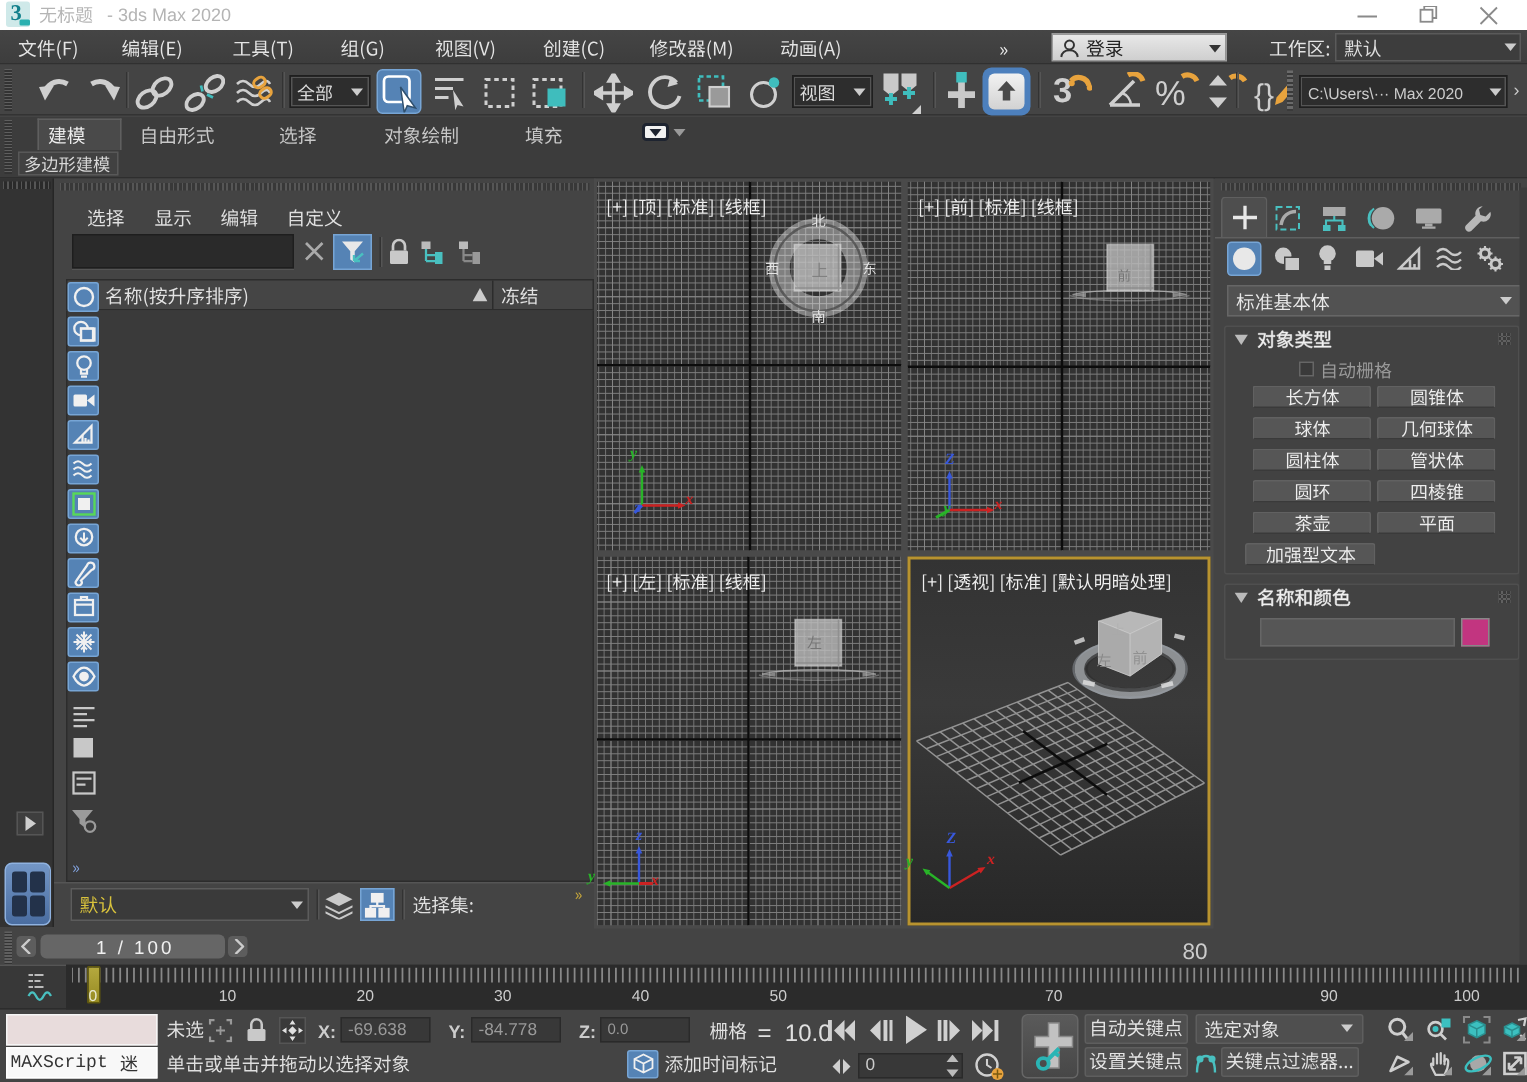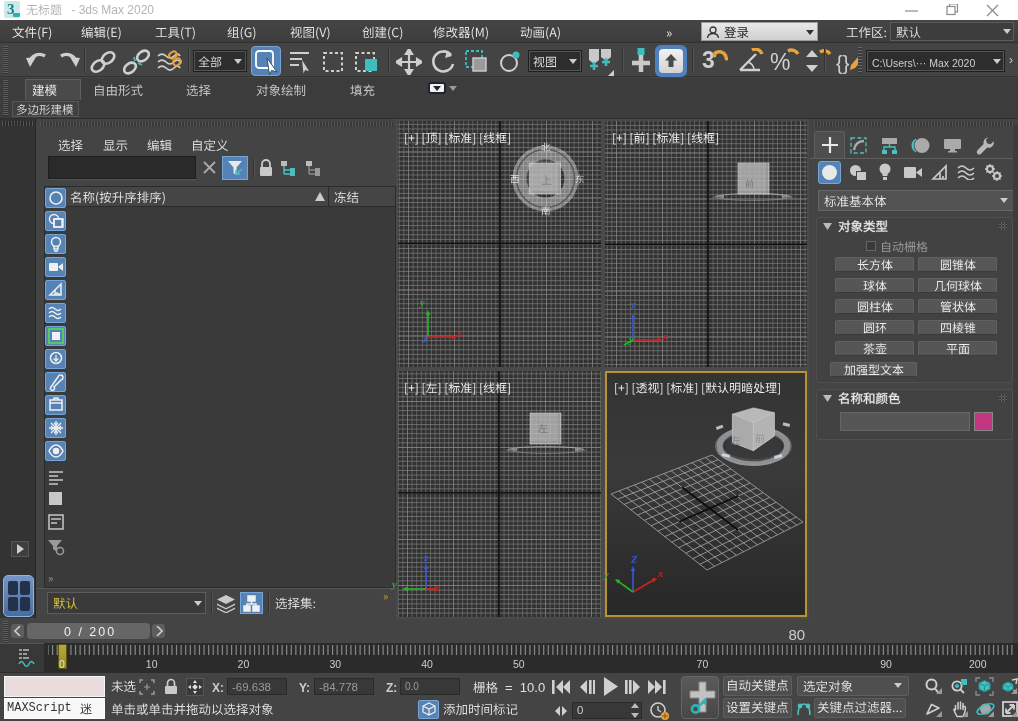--- a/index.html
+++ b/index.html
@@ -731,21 +731,21 @@
         <use href="#gbb" transform="translate(0.0 0) scale(1 -1)"></use>
       </g>
     </svg>
     <div style="position:absolute;left:0px;top:618px;width:1018px;height:29px;background:#444444;"></div>
     <div style="position:absolute;left:3px;top:621px;width:5px;height:24px;background:repeating-linear-gradient(#5f5f5f 0 1px,#333 1px 2px,#5f5f5f 2px 3px,#333 3px 4px)"></div>
     <div style="position:absolute;left:11px;top:624px;width:13px;height:14px;background:#5d5d5d;border-radius:3px"></div>
     <svg style="position:absolute;left:14px;top:626px;" width="7" height="10">
       <path d="M6 0 L1 5 L6 10" stroke="#ccc" stroke-width="1.6" fill="none"></path>
     </svg>
     <div style="position:absolute;left:27px;top:623px;width:123px;height:16px;background:#666666;border-radius:4px"></div>
-    <div style="position:absolute;left:64px;top:625px;font-size:12.5px;color:#f0f0f0;white-space:pre;letter-spacing:2px">0 / 200</div>
+    <div style="position:absolute;left:64px;top:625px;font-size:12.5px;color:#f0f0f0;white-space:pre;letter-spacing:2px">1 / 100</div>
     <div style="position:absolute;left:152px;top:624px;width:13px;height:14px;background:#5d5d5d;border-radius:3px"></div>
     <svg style="position:absolute;left:156px;top:626px;" width="7" height="10">
       <path d="M1 0 L6 5 L1 10" stroke="#ccc" stroke-width="1.6" fill="none"></path>
     </svg>
     <div style="position:absolute;left:396px;top:119px;width:413px;height:500px;background:#4a4a4a;"></div>
     <svg style="position:absolute;left:398px;top:121px;" width="203" height="246">
       <defs>
 <pattern id="pa" width="4.6" height="4.6" patternUnits="userSpaceOnUse" x="0.80" y="2.90">
  <rect width="4.6" height="4.6" fill="#323232"></rect>
           <path d="M0 0 H4.6 M0 0 V4.6" stroke="#7d7d7d" stroke-width="1.15"></path>
@@ -1252,21 +1252,21 @@
     </svg>
     <div style="position:absolute;left:145.8px;top:658px;font-size:10.5px;color:#cccccc;white-space:pre;">10</div>
     <div style="position:absolute;left:237.6px;top:658px;font-size:10.5px;color:#cccccc;white-space:pre;">20</div>
     <div style="position:absolute;left:329.4px;top:658px;font-size:10.5px;color:#cccccc;white-space:pre;">30</div>
     <div style="position:absolute;left:421.2px;top:658px;font-size:10.5px;color:#cccccc;white-space:pre;">40</div>
     <div style="position:absolute;left:513.0px;top:658px;font-size:10.5px;color:#cccccc;white-space:pre;">50</div>
     <div style="position:absolute;left:604.8px;top:676px;font-size:10.5px;color:#cccccc;white-space:pre;">60</div>
     <div style="position:absolute;left:696.6px;top:658px;font-size:10.5px;color:#cccccc;white-space:pre;">70</div>
     <div style="position:absolute;left:788.4px;top:626px;font-size:15px;color:#cccccc;white-space:pre;">80</div>
     <div style="position:absolute;left:880.1999999999999px;top:658px;font-size:10.5px;color:#cccccc;white-space:pre;">90</div>
-    <div style="position:absolute;left:969.0px;top:658px;font-size:10.5px;color:#cccccc;white-space:pre;">200</div>
+    <div style="position:absolute;left:969.0px;top:658px;font-size:10.5px;color:#cccccc;white-space:pre;">100</div>
     <div style="position:absolute;left:58px;top:644px;width:9px;height:25px;background:linear-gradient(#b5a93e,#968a22);border:1px solid #5f570f;border-radius:1px"></div>
     <div style="position:absolute;left:59px;top:658px;font-size:10.5px;color:#e8e8d0;white-space:pre;">0</div>
     <div style="position:absolute;left:0px;top:674px;width:1018px;height:47px;background:#444444;"></div>
     <div style="position:absolute;left:4px;top:676px;width:101px;height:21px;background:#e8dcdc;border:1px solid #f5f5f5"></div>
     <div style="position:absolute;left:4px;top:698px;width:101px;height:21px;background:#f8f8f8;border:1px solid #ffffff"></div>
     <div style="position:absolute;left:7px;top:701px;font-size:12px;color:#333333;white-space:pre;font-family:'Liberation Mono',monospace">MAXScript</div>
     <svg style="position:absolute;left:80px;top:699.6px;overflow:visible" width="12" height="17">
       <g fill="#333333" transform="translate(0 13.4) scale(0.06000)">
         <use href="#g8ff7" transform="translate(0.0 0) scale(1 -1)"></use>
       </g>
@@ -1304,21 +1304,21 @@
     <div style="position:absolute;left:319px;top:681px;font-size:11.5px;color:#9a9a9a;white-space:pre;">-84.778</div>
     <div style="position:absolute;left:386px;top:681px;font-size:12px;color:#cccccc;white-space:pre;font-weight:bold">Z:</div>
     <div style="position:absolute;left:400px;top:678px;width:60px;height:17px;background:#383838;border:1px solid #2a2a2a"></div>
     <div style="position:absolute;left:405px;top:681px;font-size:10px;color:#9a9a9a;white-space:pre;">0.0</div>
     <svg style="position:absolute;left:473px;top:678.0px;overflow:visible" width="25" height="18">
       <g fill="#e0e0e0" transform="translate(0 14.0) scale(0.06250)">
         <use href="#g6805" transform="translate(0.0 0) scale(1 -1)"></use>
         <use href="#g683c" transform="translate(200.0 0) scale(1 -1)"></use>
       </g>
     </svg>
-    <div style="position:absolute;left:505px;top:680px;font-size:13px;color:#e0e0e0;white-space:pre;">=  10.0</div>
+    <div style="position:absolute;left:505px;top:680px;font-size:16px;color:#e0e0e0;white-space:pre;">=  10.0</div>
     <svg style="position:absolute;left:111px;top:700.0px;overflow:visible" width="162" height="18">
       <g fill="#e0e0e0" transform="translate(0 14.0) scale(0.06250)">
         <use href="#g5355" transform="translate(0.0 0) scale(1 -1)"></use>
         <use href="#g51fb" transform="translate(200.0 0) scale(1 -1)"></use>
         <use href="#g6216" transform="translate(400.0 0) scale(1 -1)"></use>
         <use href="#g5355" transform="translate(600.0 0) scale(1 -1)"></use>
         <use href="#g51fb" transform="translate(800.0 0) scale(1 -1)"></use>
         <use href="#g5e76" transform="translate(1000.0 0) scale(1 -1)"></use>
         <use href="#g62d6" transform="translate(1200.0 0) scale(1 -1)"></use>
         <use href="#g52a8" transform="translate(1400.0 0) scale(1 -1)"></use>

